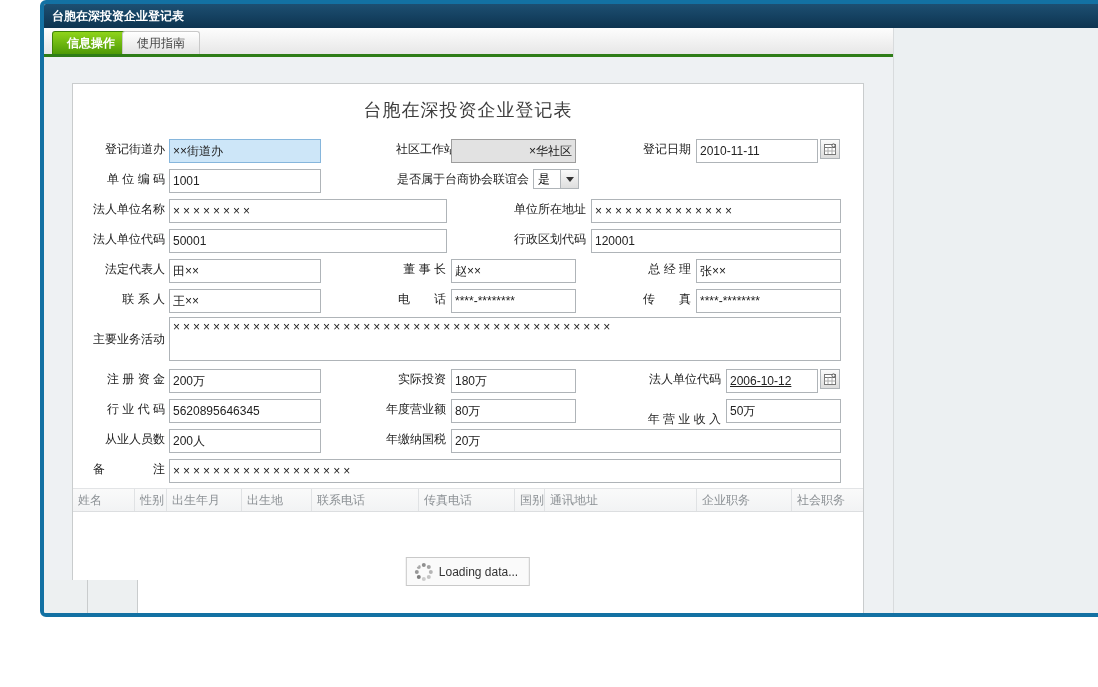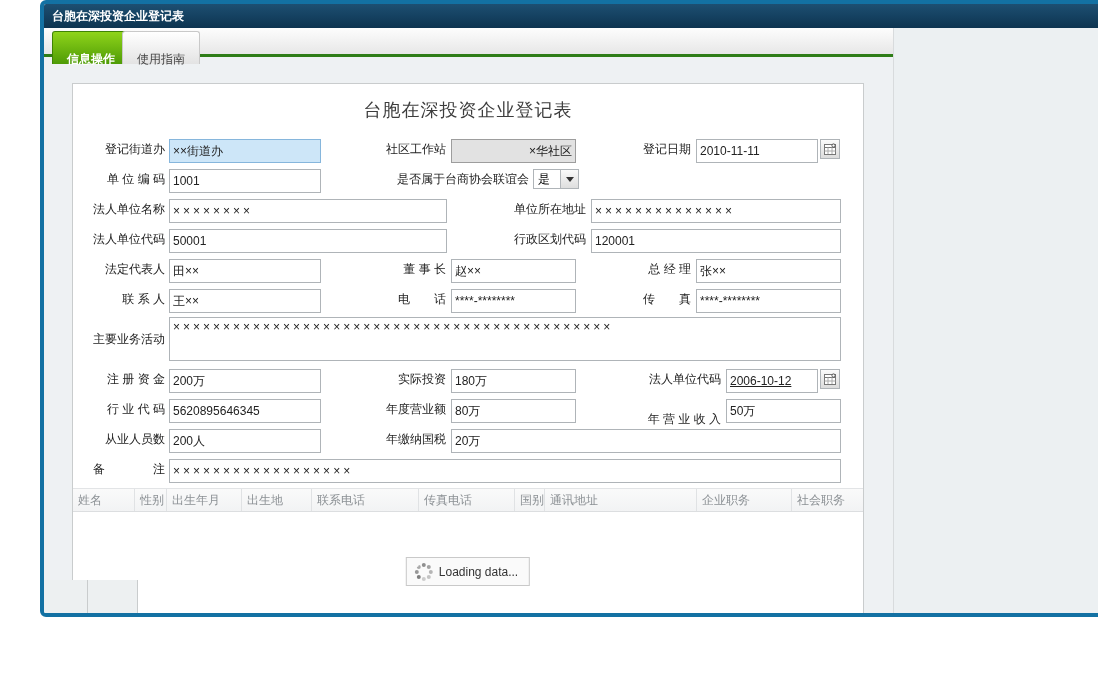--- a/index.html
+++ b/index.html
@@ -14,21 +14,21 @@
     background:linear-gradient(#cdd8de,#9cafbb);border:1px solid #6f8694;box-sizing:border-box;
     color:#2f3e4a;font-size:9px;font-weight:bold;line-height:14px;text-align:center;cursor:pointer;}
 
   
   .winbody{position:absolute;left:0;top:24px;right:0;bottom:0;display:flex;}
   .leftpane{width:849px;display:flex;flex-direction:column;background:#eef1f3;}
   .rightpane{flex:1;background:#ecf0f2;border-left:1px solid #d8dbdd;}
 
   
   .tabstrip{height:26px;background:linear-gradient(#fdfdfd,#e7e7e7);position:relative;}
-  .tab{position:absolute;top:3px;height:23px;line-height:23px;font-size:12px;padding:16px 14px;
+  .tab{position:absolute;top:3px;height:23px;line-height:23px;font-size:12px;padding:0 14px;
     border:1px solid #c9c9c9;border-bottom:none;border-radius:3px 3px 0 0;box-sizing:border-box;
     background:linear-gradient(#ffffff,#e3e3e3);color:#454545;cursor:pointer;}
   .tab.active{left:8px;background:linear-gradient(#8fd41a,#4e9b06);border-color:#3f8405;
     color:#fff;font-weight:bold;}
   .tab.inactive{left:78px;}
   .greenline{height:3px;background:#2e7d17;}
 
   
   .content{position:relative;flex:1;}
   .panel{position:absolute;left:28px;top:26px;width:790px;bottom:0;background:#fff;
@@ -92,21 +92,21 @@
         </div>
         <div class="greenline"></div>
 
         <div class="content">
           <div class="panel">
 
             <div class="form-title">台胞在深投资企业登记表</div>
 
             <span class="lbl" style="top:55px;left:0;width:92px">登记街道办</span>
             <input class="inp focused" style="top: 55px; left: 96px; width: 152px;" value="××街道办">
-            <span class="lbl" style="top:55px;left:270px;width:103px">社区工作站</span>
+            <span class="lbl" style="top:55px;left:280px;width:103px">社区工作站</span>
             <input class="inp readonly" style="top: 55px; left: 378px; width: 125px; text-align: right;" value="×华社区">
             <span class="lbl" style="top:55px;left:520px;width:98px">登记日期</span>
             <input class="inp" style="top: 55px; left: 623px; width: 122px;" value="2010-11-11">
             <span class="calbtn" style="top:55px;left:747px">
               <svg width="13" height="13" viewBox="0 0 13 13">
                 <rect x="0.5" y="1.5" width="11" height="10" fill="#fff" stroke="#777"></rect>
                 <line x1="0.5" y1="4.5" x2="11.5" y2="4.5" stroke="#777"></line>
                 <line x1="4" y1="4.5" x2="4" y2="11" stroke="#aaa"></line>
                 <line x1="8" y1="4.5" x2="8" y2="11" stroke="#aaa"></line>
                 <line x1="0.5" y1="8" x2="11.5" y2="8" stroke="#aaa"></line>

